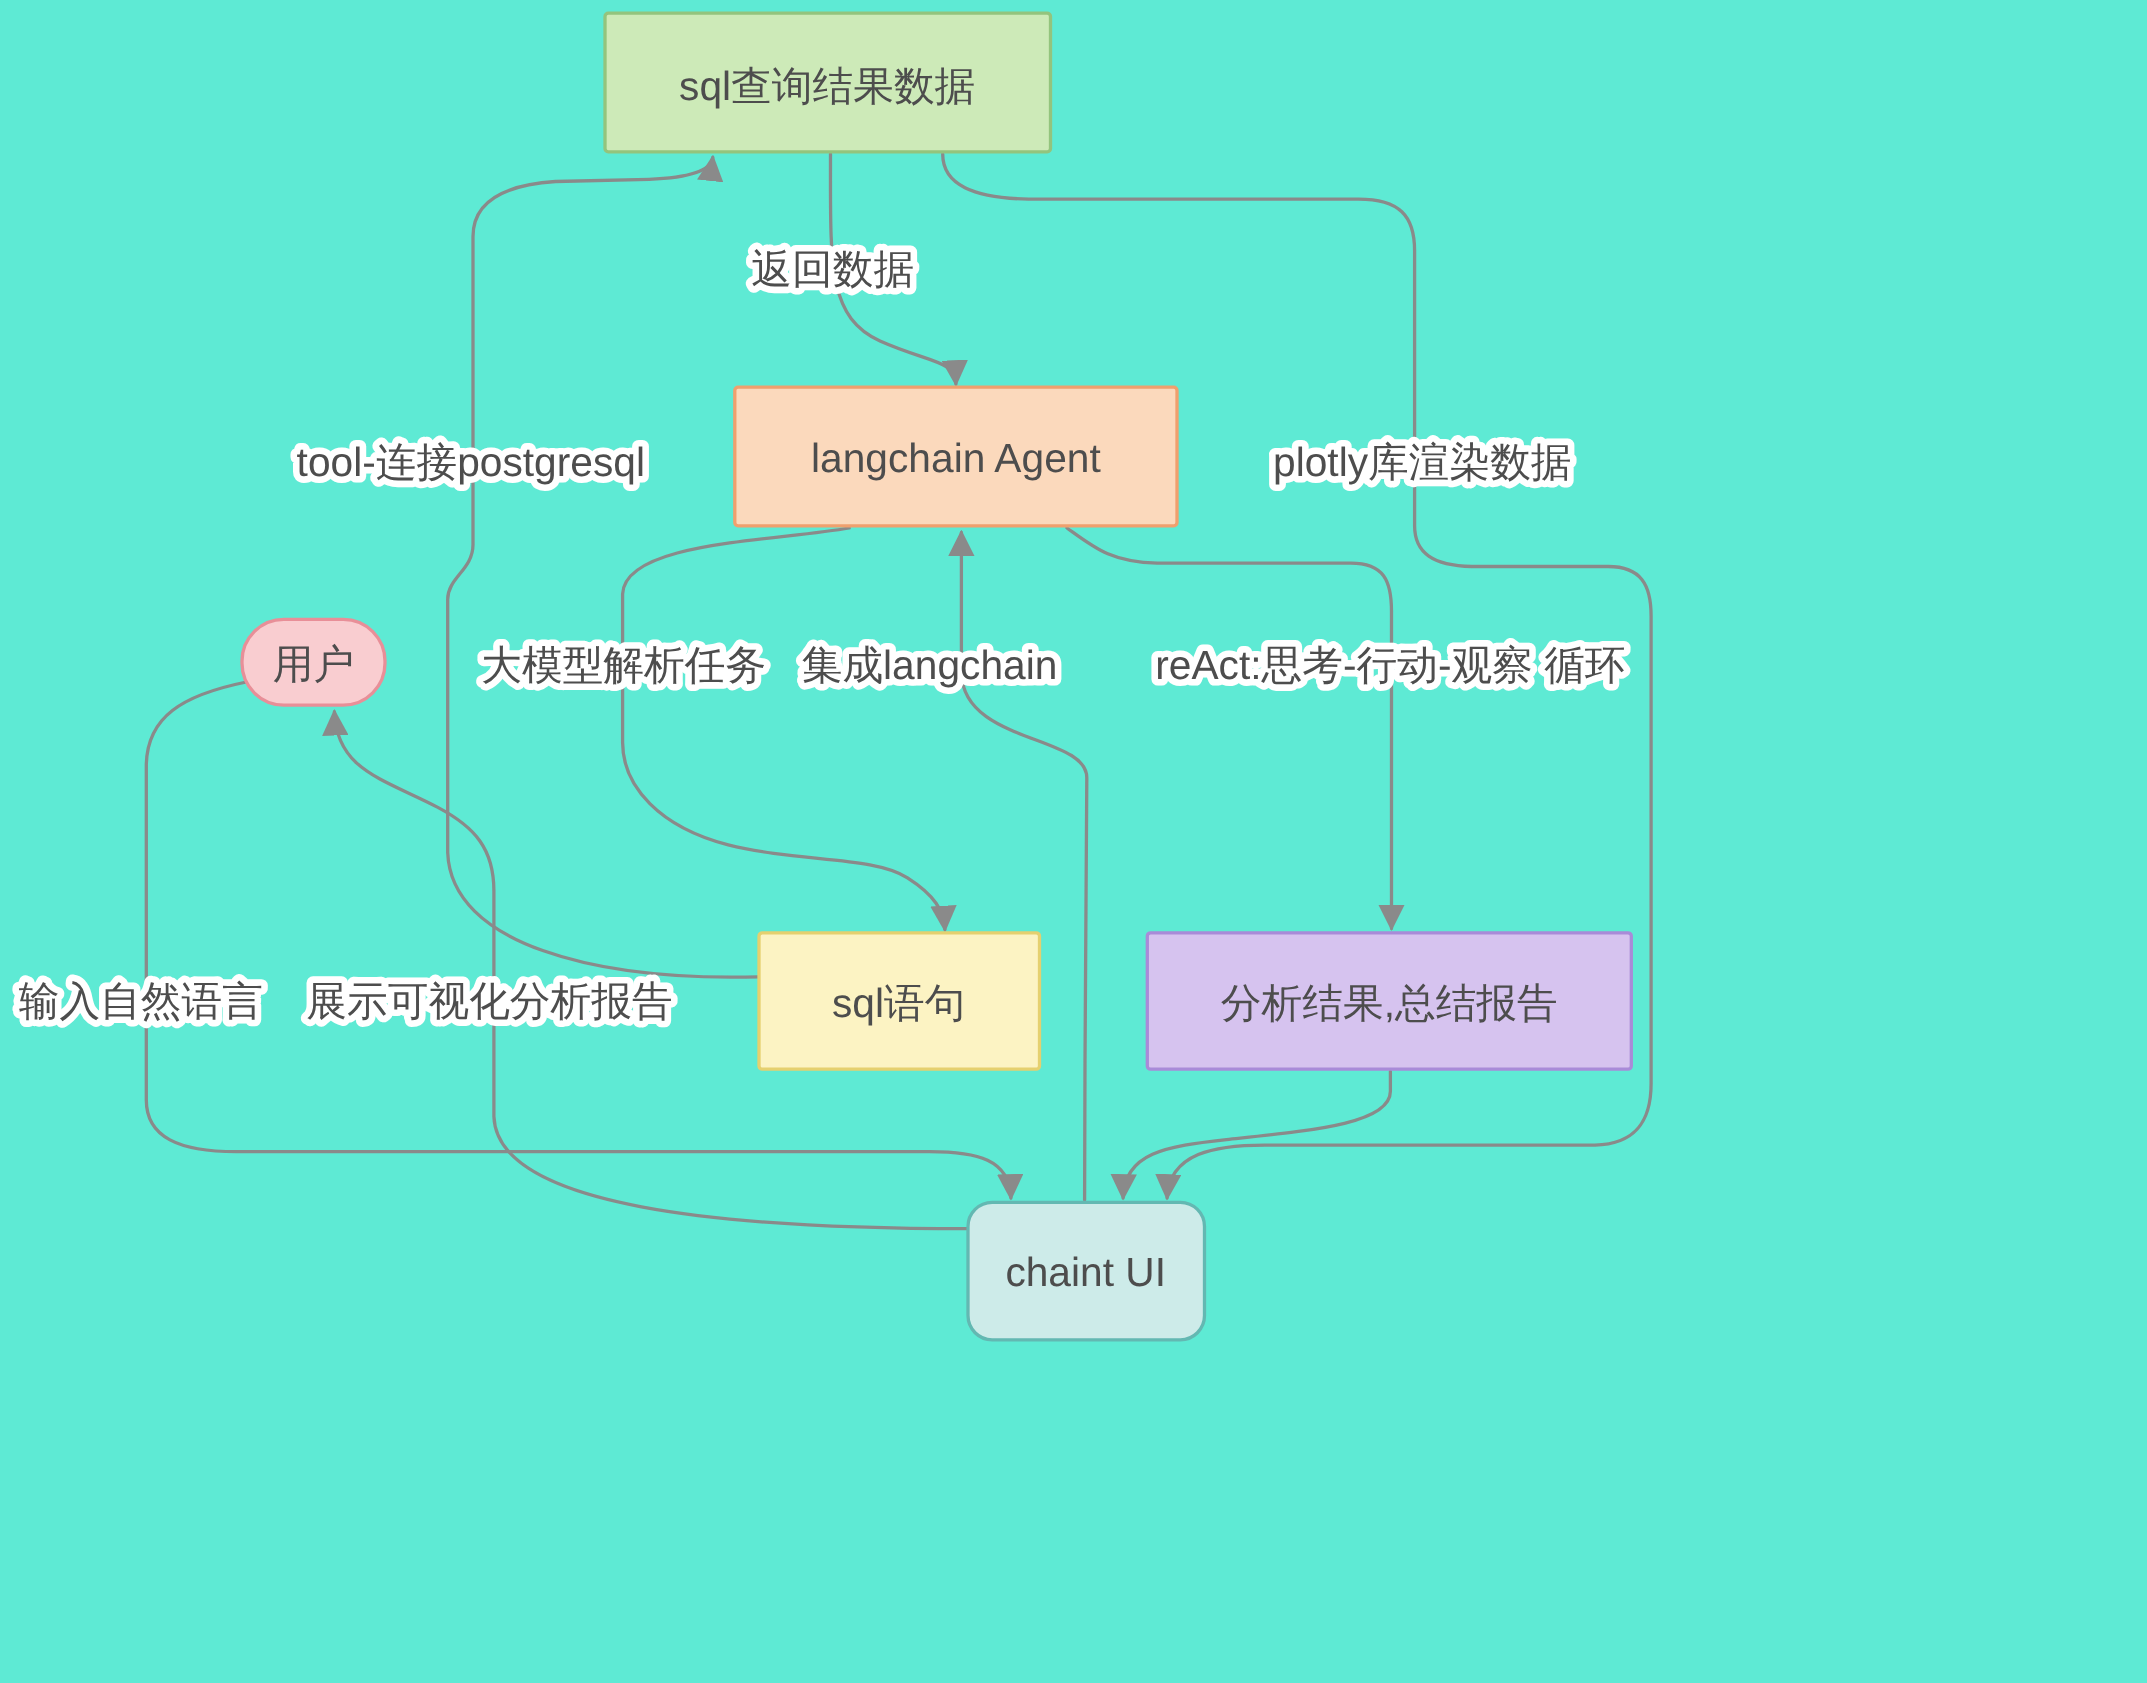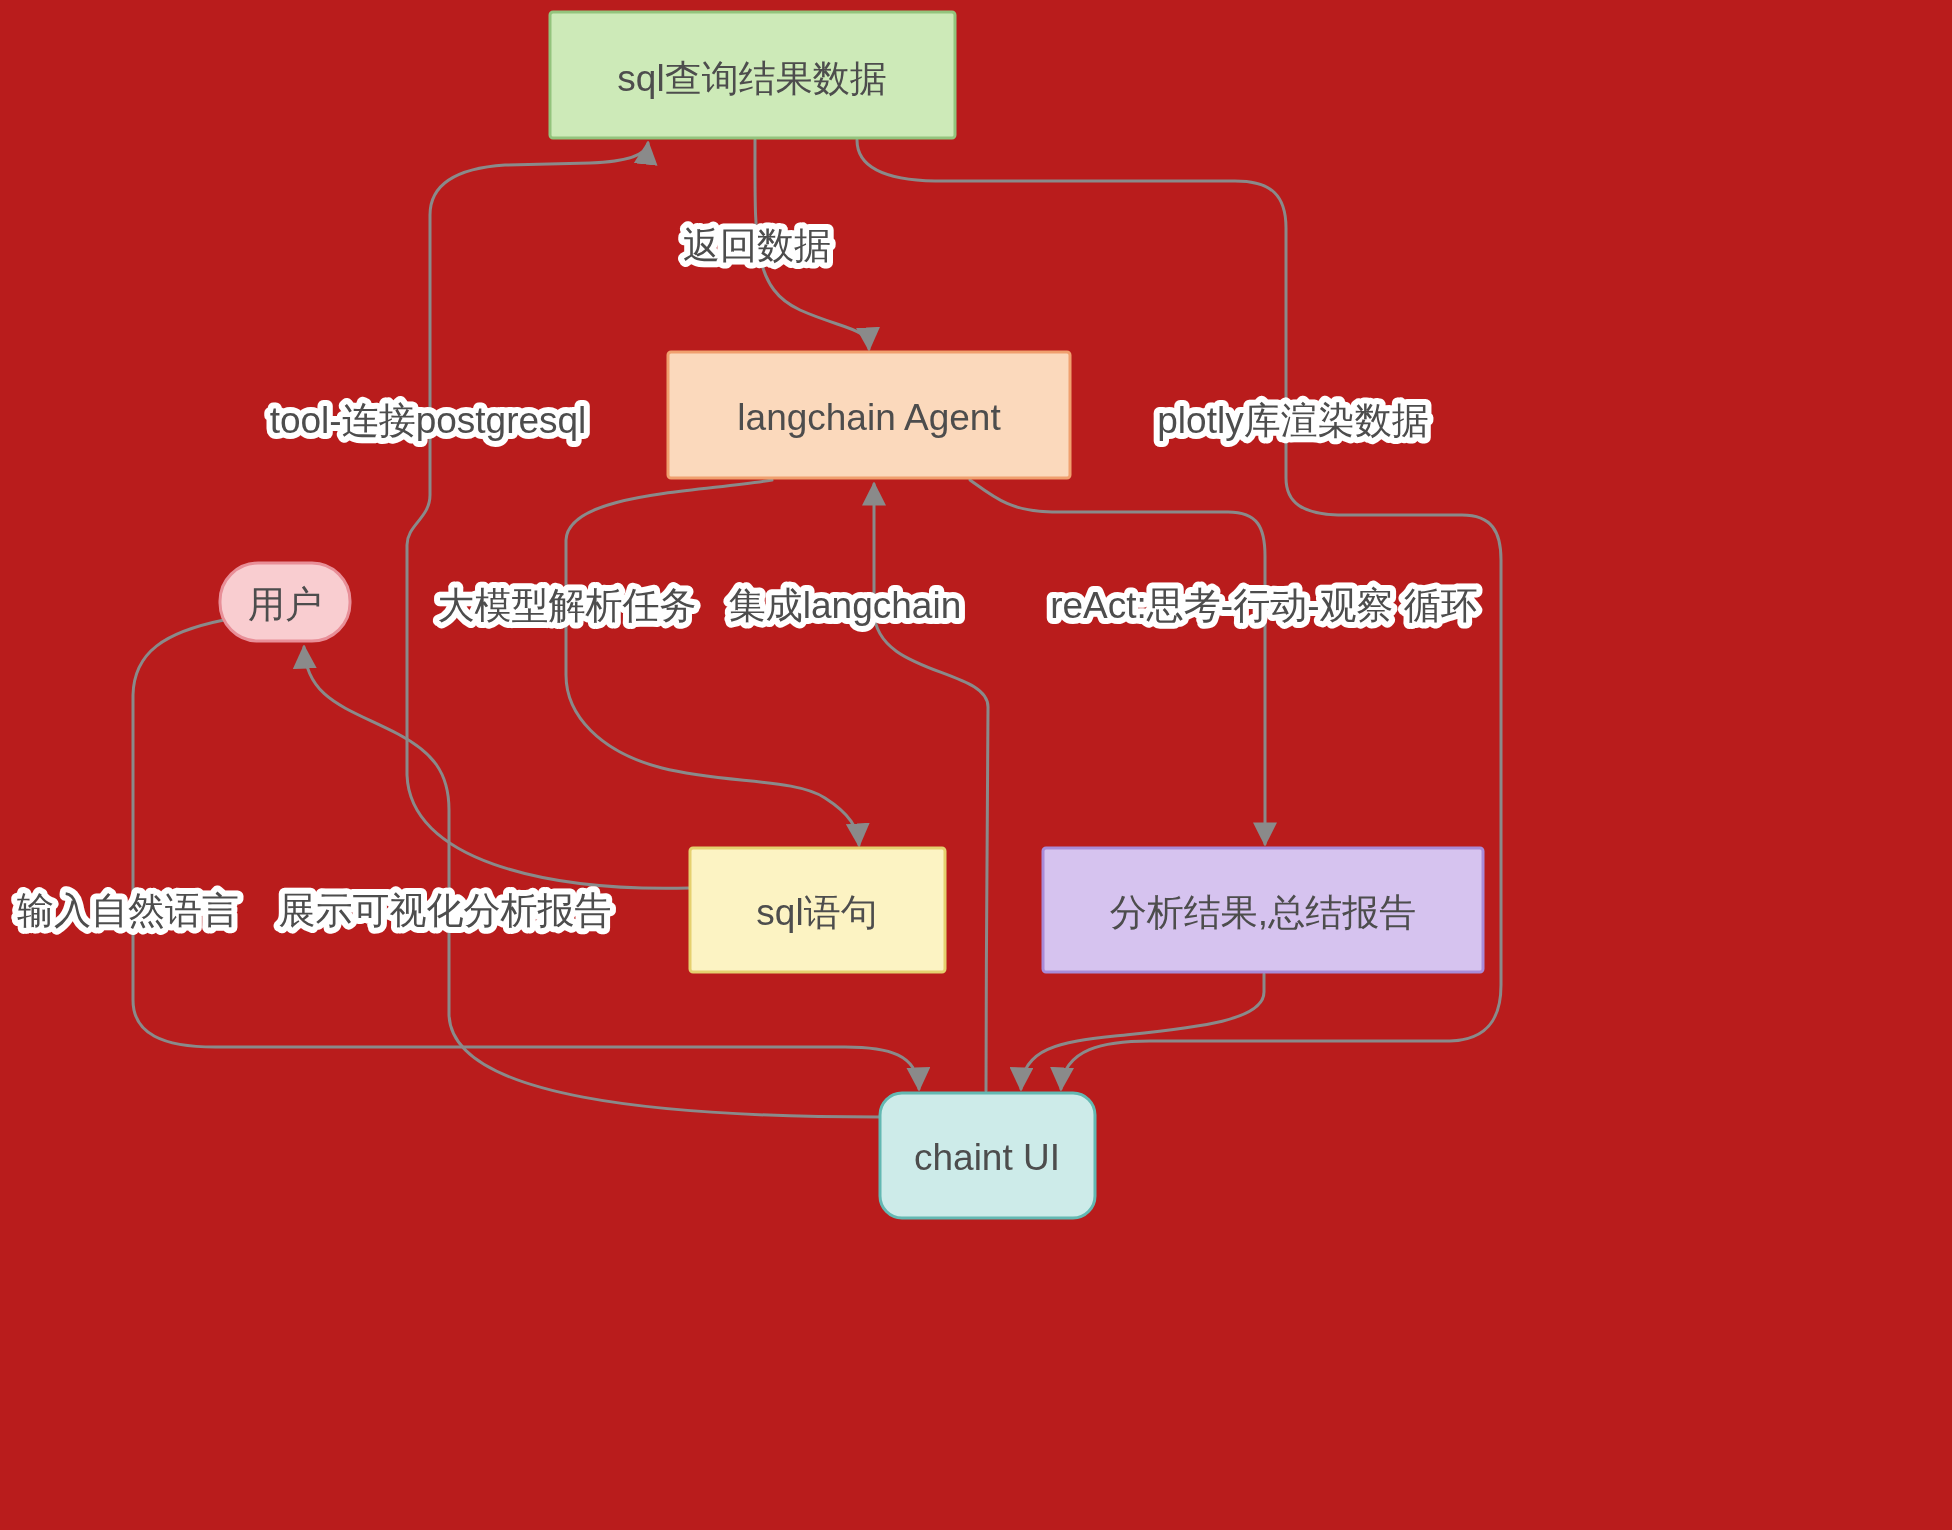--- a/index.html
+++ b/index.html
@@ -4,21 +4,21 @@
 <style>
   html, body {
     margin: 0;
     padding: 0;
     background: #ffffff;
   }
   .stage {
     position: relative;
     width: 1952px;
     height: 1530px;
-    background: #b91c1c;
+    background: #5eead4;
     overflow: hidden;
   }
   svg text {
     font-family: "Liberation Sans", "DejaVu Sans", sans-serif;
     font-size: 37px;
   }
   .edge-label {
     paint-order: stroke;
     stroke: #ffffff;
     stroke-width: 12px;

